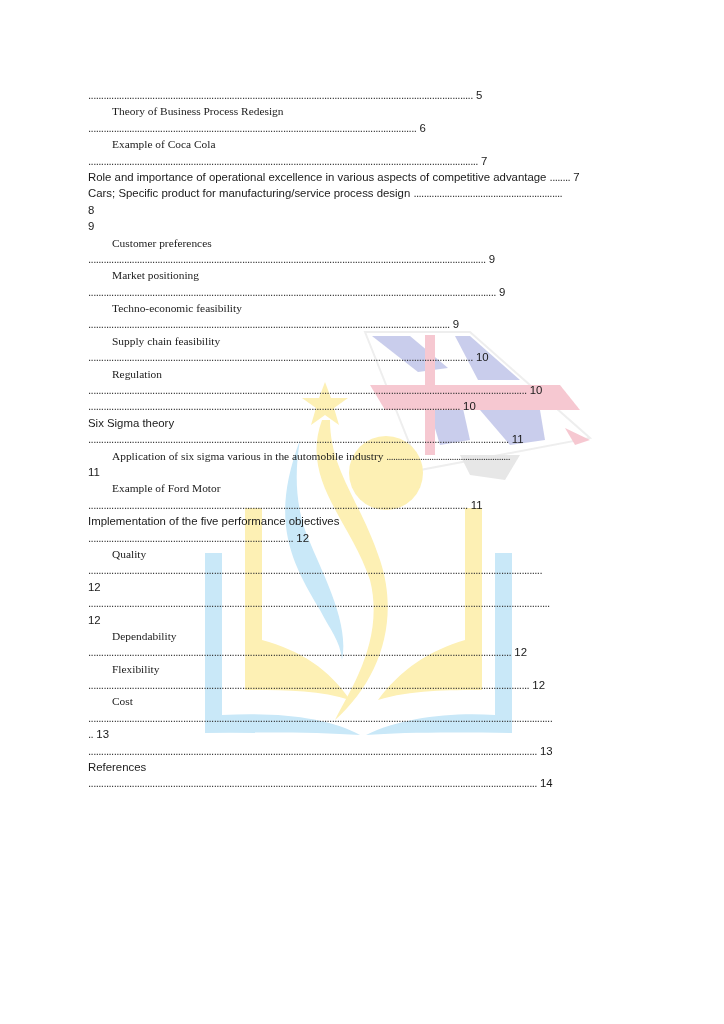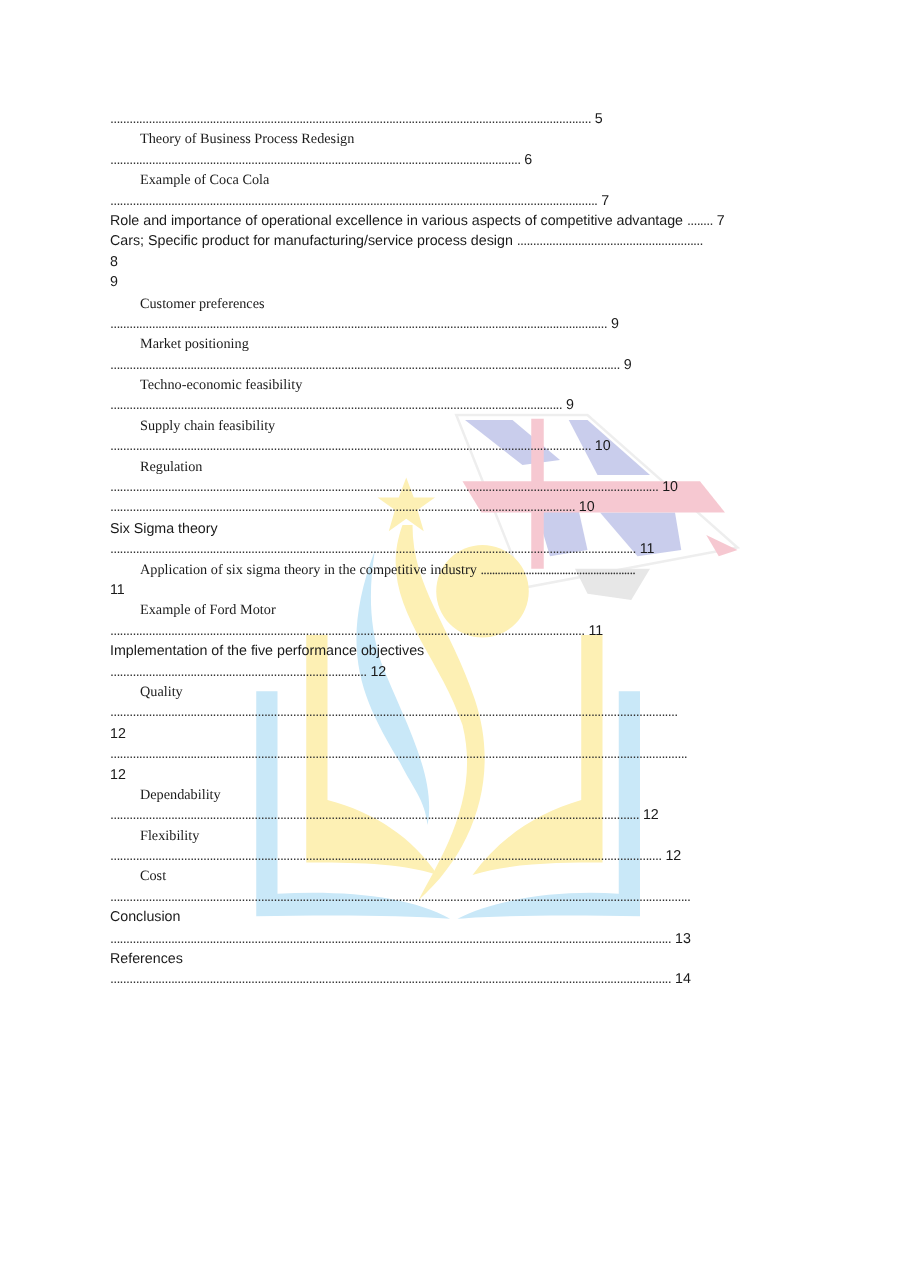--- a/index.html
+++ b/index.html
@@ -67,35 +67,35 @@
       <div class="line"><span class="dots">...............................................................................................................................................................</span> <span>9</span></div>
       <div class="line ind"><span>Techno-economic feasibility</span></div>
       <div class="line"><span class="dots">.............................................................................................................................................</span> <span>9</span></div>
       <div class="line ind"><span>Supply chain feasibility</span></div>
       <div class="line"><span class="dots">......................................................................................................................................................</span> <span>10</span></div>
       <div class="line ind"><span>Regulation</span></div>
       <div class="line"><span class="dots">...........................................................................................................................................................................</span> <span>10</span></div>
       <div class="line"><span class="dots">.................................................................................................................................................</span> <span>10</span></div>
       <div class="line"><span>Six Sigma theory</span></div>
       <div class="line"><span class="dots">....................................................................................................................................................................</span> <span>11</span></div>
-      <div class="line ind"><span>Application of six sigma theory in the competitive industry</span> <span class="dots">.......................................................</span></div>
+      <div class="line ind"><span>Application of six sigma various in the automobile industry</span> <span class="dots">.......................................................</span></div>
       <div class="line"><span>11</span></div>
       <div class="line ind"><span>Example of Ford Motor</span></div>
       <div class="line"><span class="dots">....................................................................................................................................................</span> <span>11</span></div>
       <div class="line"><span>Implementation of the five performance objectives</span></div>
       <div class="line"><span class="dots">................................................................................</span> <span>12</span></div>
       <div class="line ind"><span>Quality</span></div>
       <div class="line"><span class="dots">.................................................................................................................................................................................</span></div>
       <div class="line"><span>12</span></div>
       <div class="line"><span class="dots">....................................................................................................................................................................................</span></div>
       <div class="line"><span>12</span></div>
       <div class="line ind"><span>Dependability</span></div>
       <div class="line"><span class="dots">.....................................................................................................................................................................</span> <span>12</span></div>
       <div class="line ind"><span>Flexibility</span></div>
       <div class="line"><span class="dots">............................................................................................................................................................................</span> <span>12</span></div>
       <div class="line ind"><span>Cost</span></div>
       <div class="line"><span class="dots">.....................................................................................................................................................................................</span></div>
-      <div class="line"><span>Conclusion</span></div>
+      <div class="line"><span class="dots">..</span> <span>13</span></div>
       <div class="line"><span class="dots">...............................................................................................................................................................................</span> <span>13</span></div>
       <div class="line"><span>References</span></div>
       <div class="line"><span class="dots">...............................................................................................................................................................................</span> <span>14</span></div>
     </div>
 </div>
 
 </body></html>

